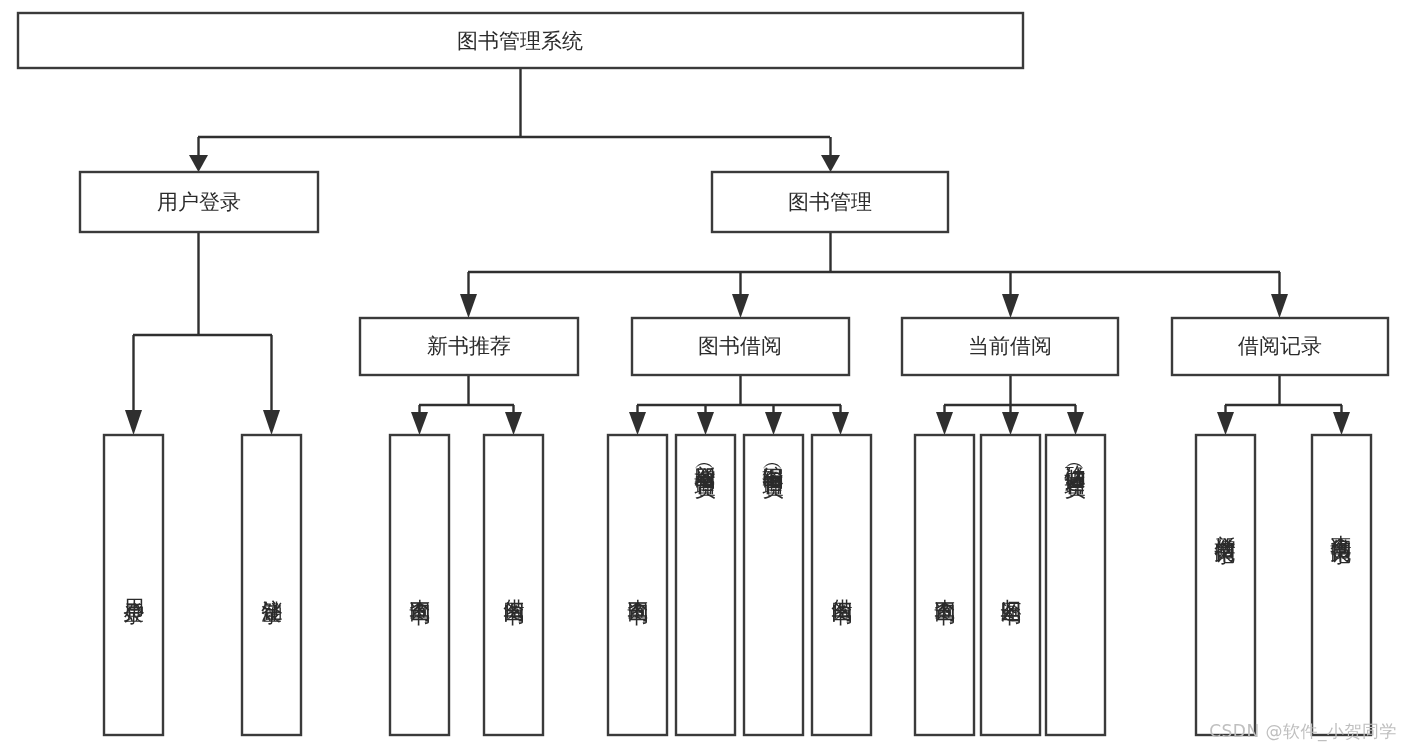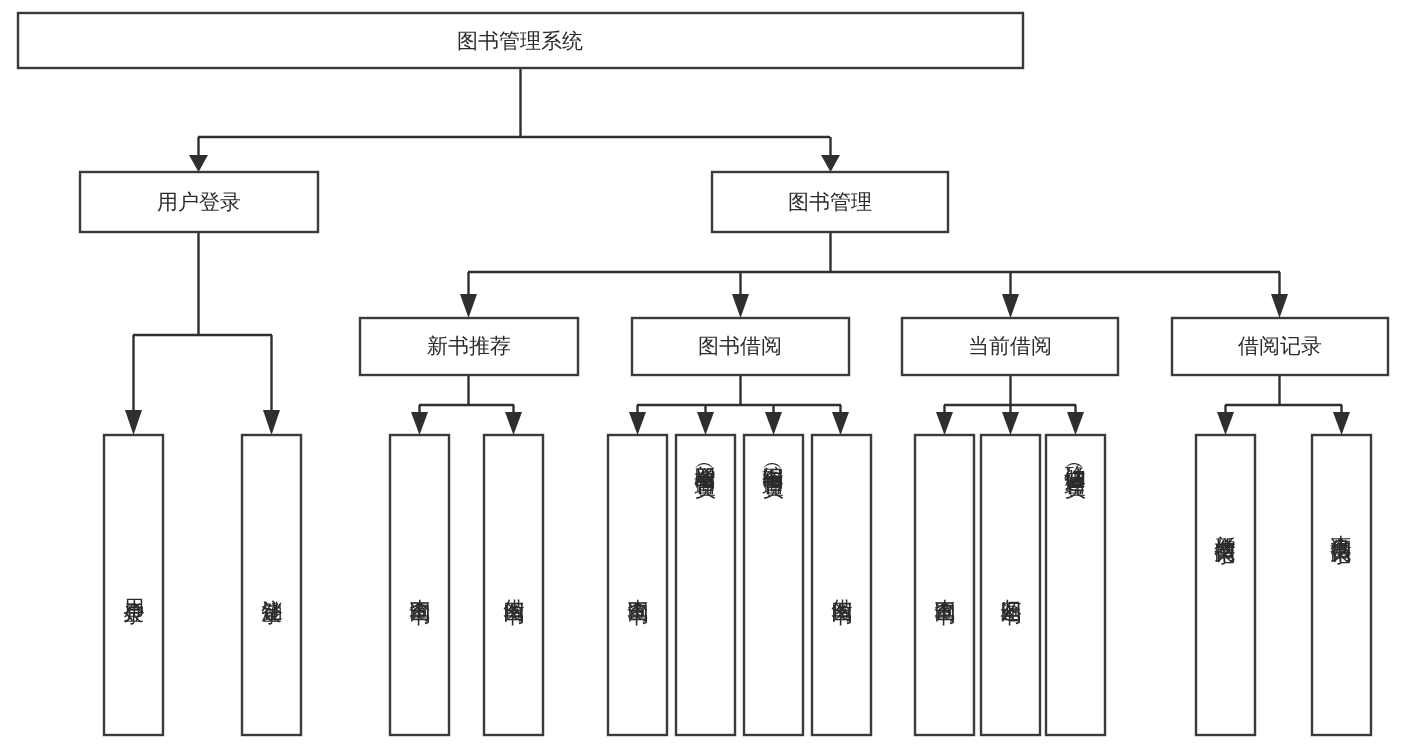--- a/index.html
+++ b/index.html
@@ -251,14 +251,15 @@
       <text class="node-label vertical" x="1225" y="518" style="dominant-baseline:auto;text-anchor:start;">新增借阅记录</text>
     </g>
 
     <g>
       <rect class="node-box" x="1312" y="435" width="59" height="300"></rect>
       <text class="node-label vertical" x="1341" y="518" style="dominant-baseline:auto;text-anchor:start;">查询借阅记录</text>
     </g>
 
   </svg>
 
+  <div class="watermark">CSDN @软件_小贺同学</div>
 
 </div>
 
 </body></html>

